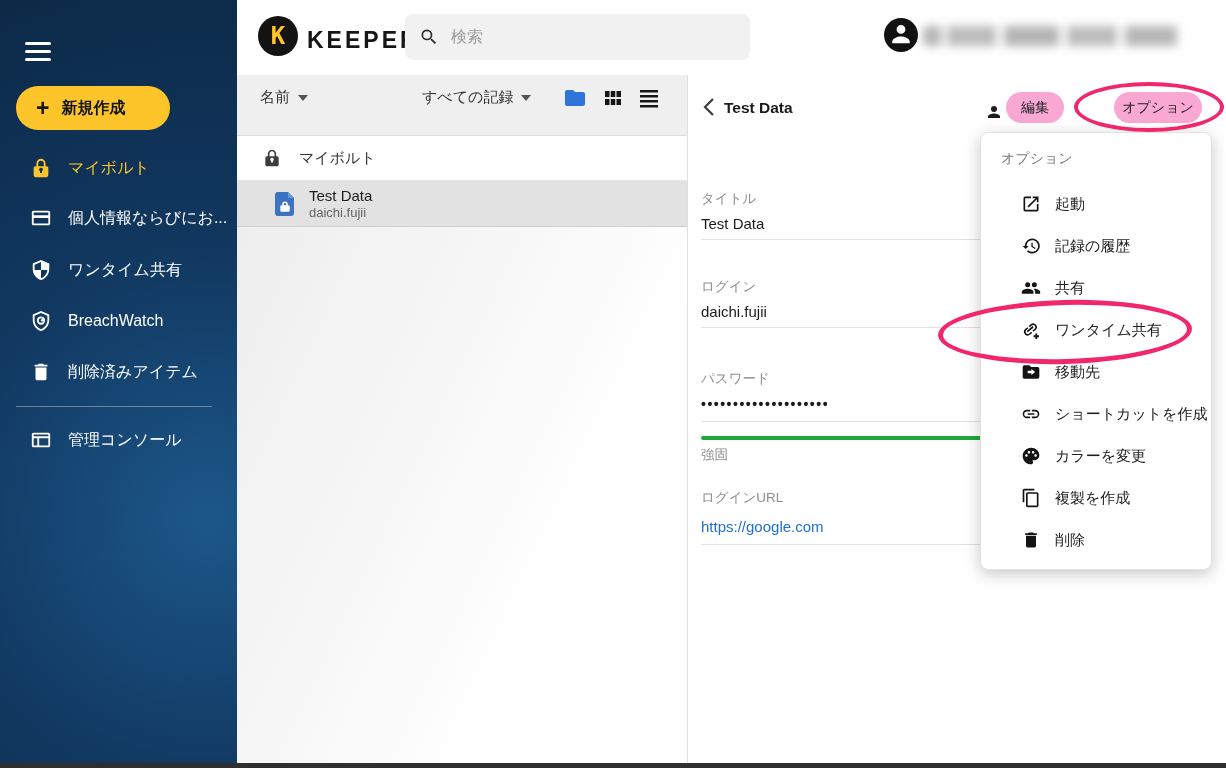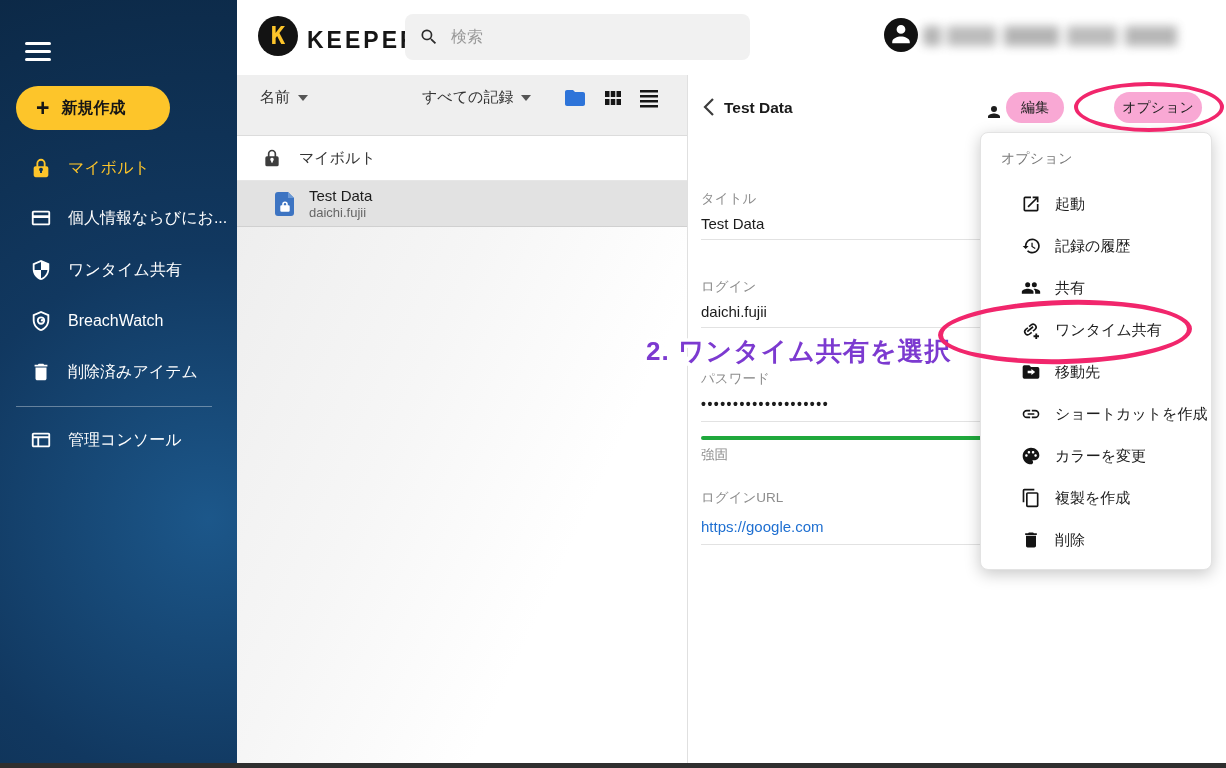--- a/index.html
+++ b/index.html
@@ -405,18 +405,17 @@
     <div class="menu-item">
       <span class="micon">
         <svg viewBox="0 0 24 24" fill="currentColor">
             <path d="M6 19c0 1.1.9 2 2 2h8c1.1 0 2-.9 2-2V7H6v12zM19 4h-3.5l-1-1h-5l-1 1H5v2h14V4z"></path>
           </svg>
       </span>
       <span>削除</span>
     </div>
   </div>
 
-  <div class="ann ann2">2. ワンタイム共有を選択</div>
   <div class="ellipse el1"></div>
   <div class="ellipse el2"></div>
 
   <div class="bottom-strip"></div>
 </div>
 
 </body></html>

